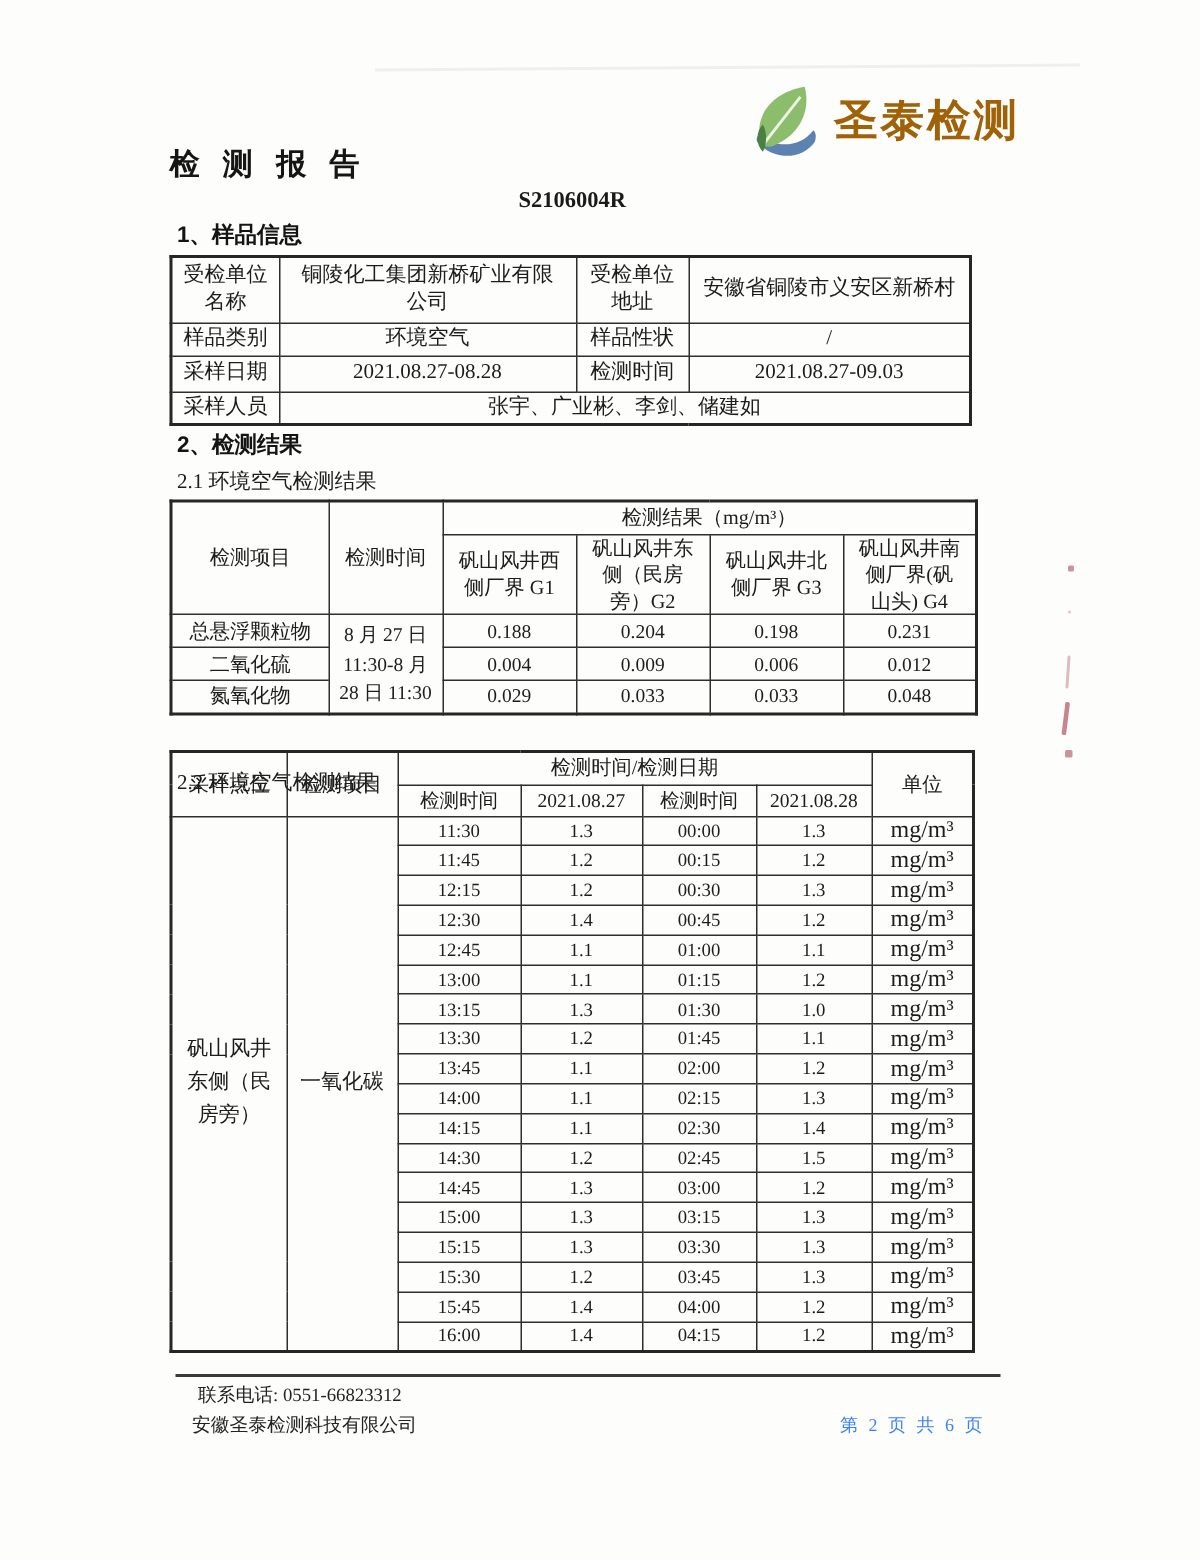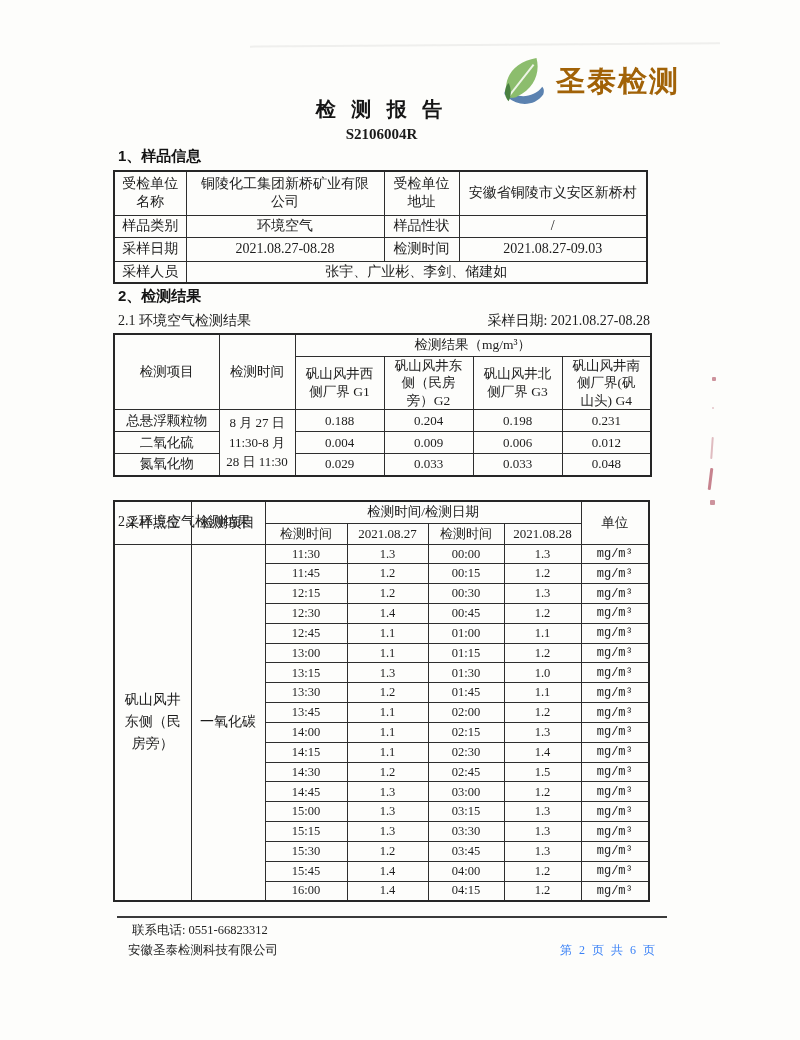--- a/index.html
+++ b/index.html
@@ -9,21 +9,21 @@
 
   
   .scanline { position:absolute; left:250px; top:44px; width:470px; height:2px;
               background:rgba(60,60,60,0.07); transform:rotate(-0.4deg); }
 
   
   .logo { position:absolute; left:497px; top:55px; display:flex; align-items:center; gap:7px; }
   .logo-text { font-family:"Liberation Sans", sans-serif; font-weight:bold; font-size:29px;
                color:#a16207; letter-spacing:2px; line-height:1; }
 
-  .doc-title { position:absolute; left:113px; top:96px; width:537px; text-align:center;
+  .doc-title { position:absolute; left:113px; top:96px; width:537px; 
                font-family:"Liberation Sans", sans-serif; font-weight:bold; font-size:20px;
                letter-spacing:5px; color:#151515; }
   .report-no { position:absolute; left:113px; top:126px; width:537px; text-align:center;
                font-family:"Liberation Serif", serif; font-weight:bold; font-size:15px; color:#1a1a1a; }
 
   .sec-heading { position:absolute; font-family:"Liberation Sans", sans-serif; font-weight:bold;
                  font-size:15px; color:#141414; }
   .h1-sample  { left:118px; top:147px; }
   .h1-results { left:118px; top:287px; }
   .sub-heading { position:absolute; font-size:14px; color:#1c1c1c; }
@@ -58,21 +58,21 @@
 
   
   .t22 { left:113px; top:500px; width:535px; }
   .t22 th { font-size:13.5px; }
   .t22 thead tr:nth-child(1) th { height:22px; }
   .t22 thead tr:nth-child(2) th { height:21px; font-size:13px; }
   .t22 thead .date { font-family:"Liberation Serif", serif; font-size:12.5px; }
   .t22 tbody td { height:19.83px; font-size:12.5px; line-height:1; }
   .t22 .point, .t22 .itemc { font-size:14px; line-height:1.6; padding:0 8px; }
   .t22 .num  { font-family:"Liberation Serif", serif; }
-  .t22 .unit { font-family:Liberation Mono, monospace; font-size:12px; }
+  .t22 .unit { font-family:Liberation Serif, serif; font-size:16px; }
 
   
   .footer-line { position:absolute; left:117px; top:916px; width:550px; height:2px; background:#3b3b3b; }
   .footer-phone   { position:absolute; left:132px; top:922px; font-size:12.5px; color:#222; }
   .footer-company { position:absolute; left:128px; top:942px; font-size:12.5px; color:#222; }
   .footer-page    { position:absolute; left:560px; top:942px; font-size:12px; color:#3b82f6; letter-spacing:2px;
                     font-family:"Liberation Serif", serif;text-align:right; }
 
   
   .redmark { position:absolute; background:#b45a6a; opacity:0.65; border-radius:1px; }
@@ -132,21 +132,20 @@
       </tr>
       <tr>
         <td class="lab">采样人员</td>
         <td colspan="3">张宇、广业彬、李剑、储建如</td>
       </tr>
     </tbody>
   </table>
 
   <div class="sec-heading h1-results">2、检测结果</div>
   <div class="sub-heading h2-21">2.1 环境空气检测结果</div>
-  <div class="sampling-date">采样日期: 2021.08.27-08.28</div>
 
   <table class="tbl t21">
     <colgroup>
         <col style="width:105px">
         <col style="width:76px">
         <col style="width:89px">
         <col style="width:89px">
         <col style="width:89px">
         <col style="width:89px">
       </colgroup>

